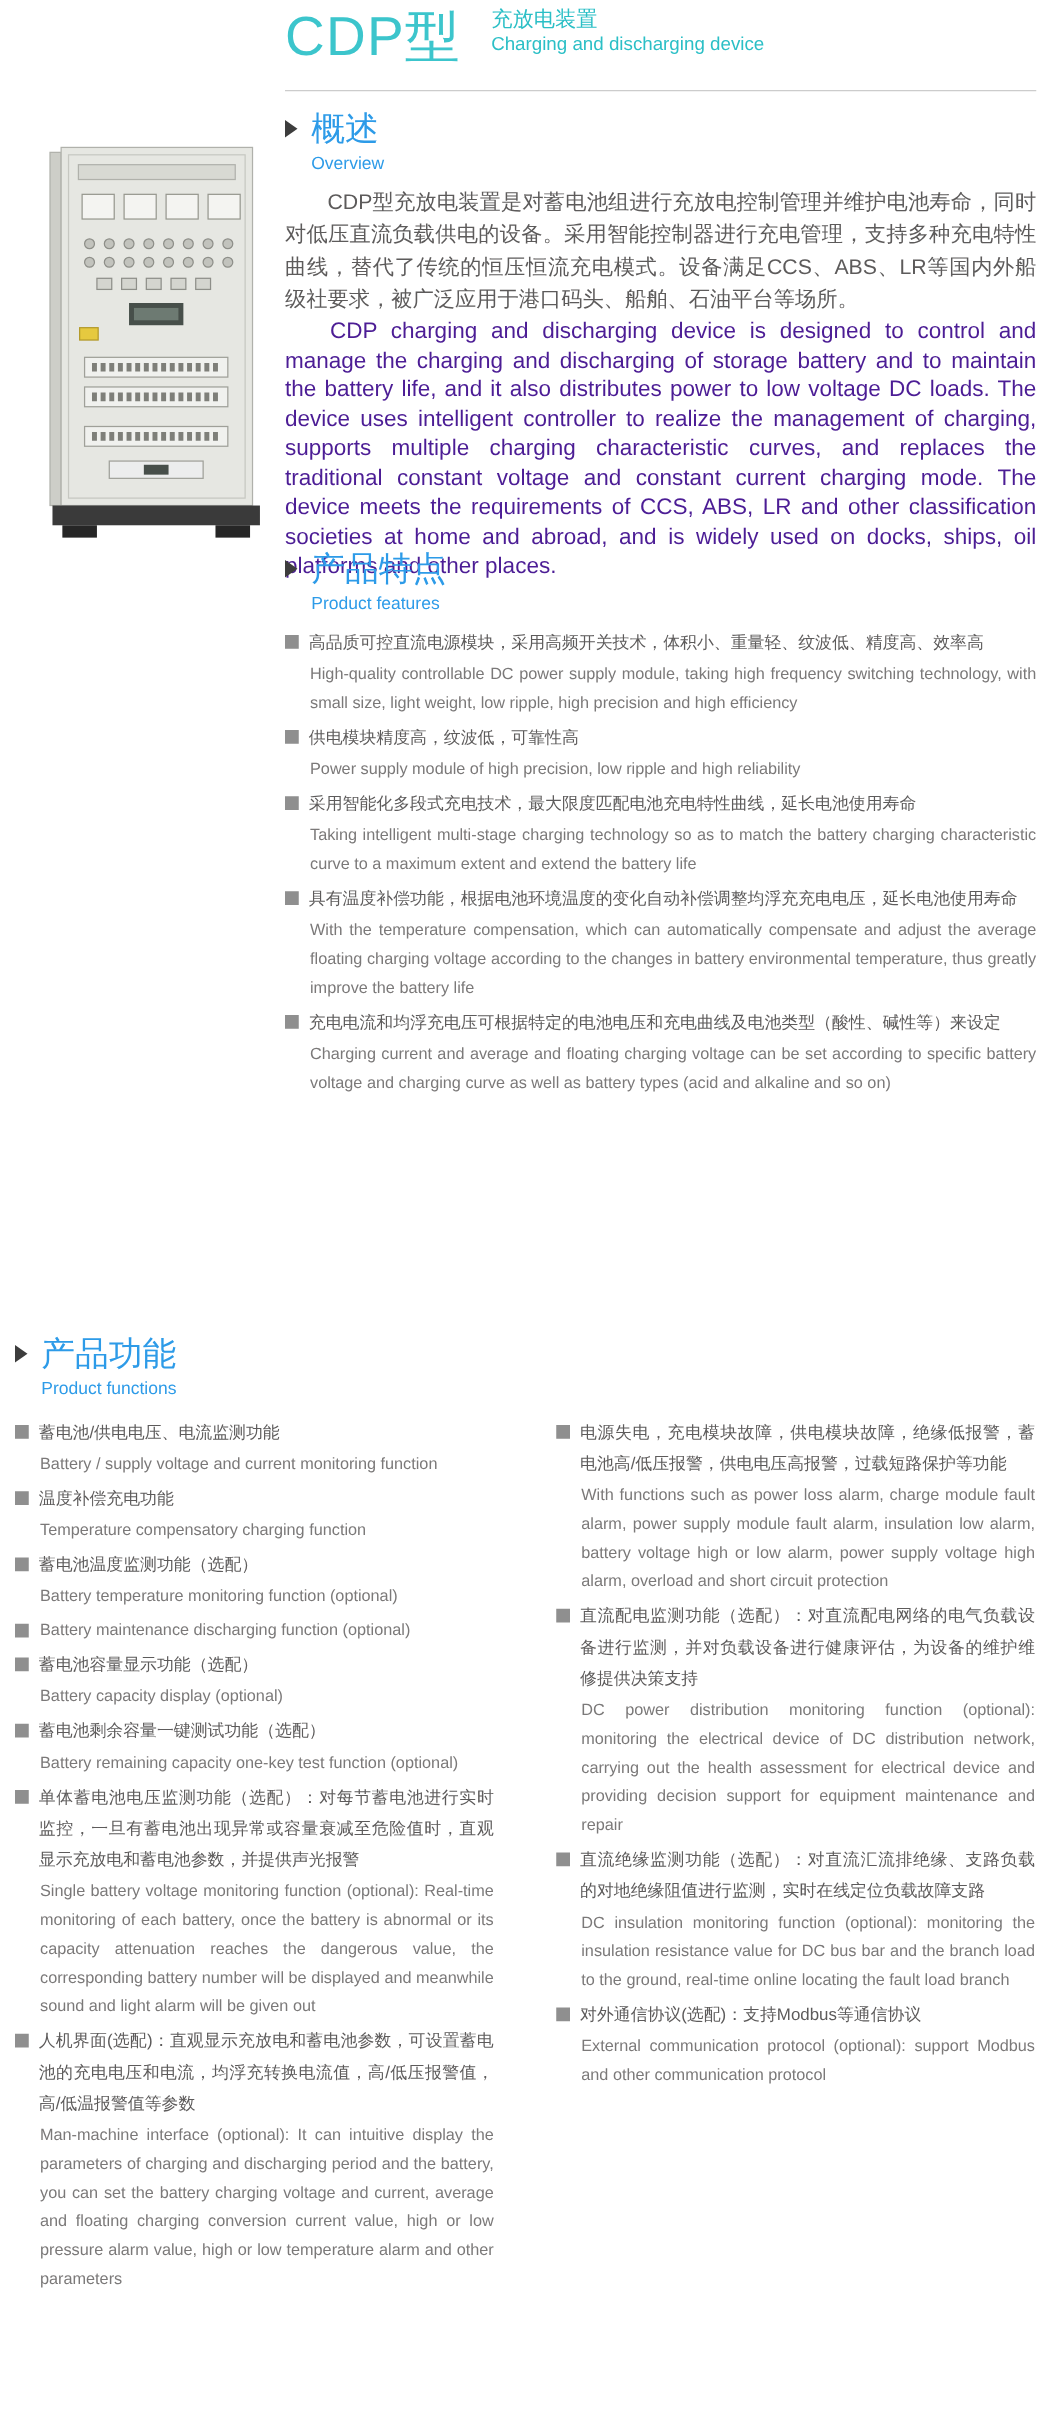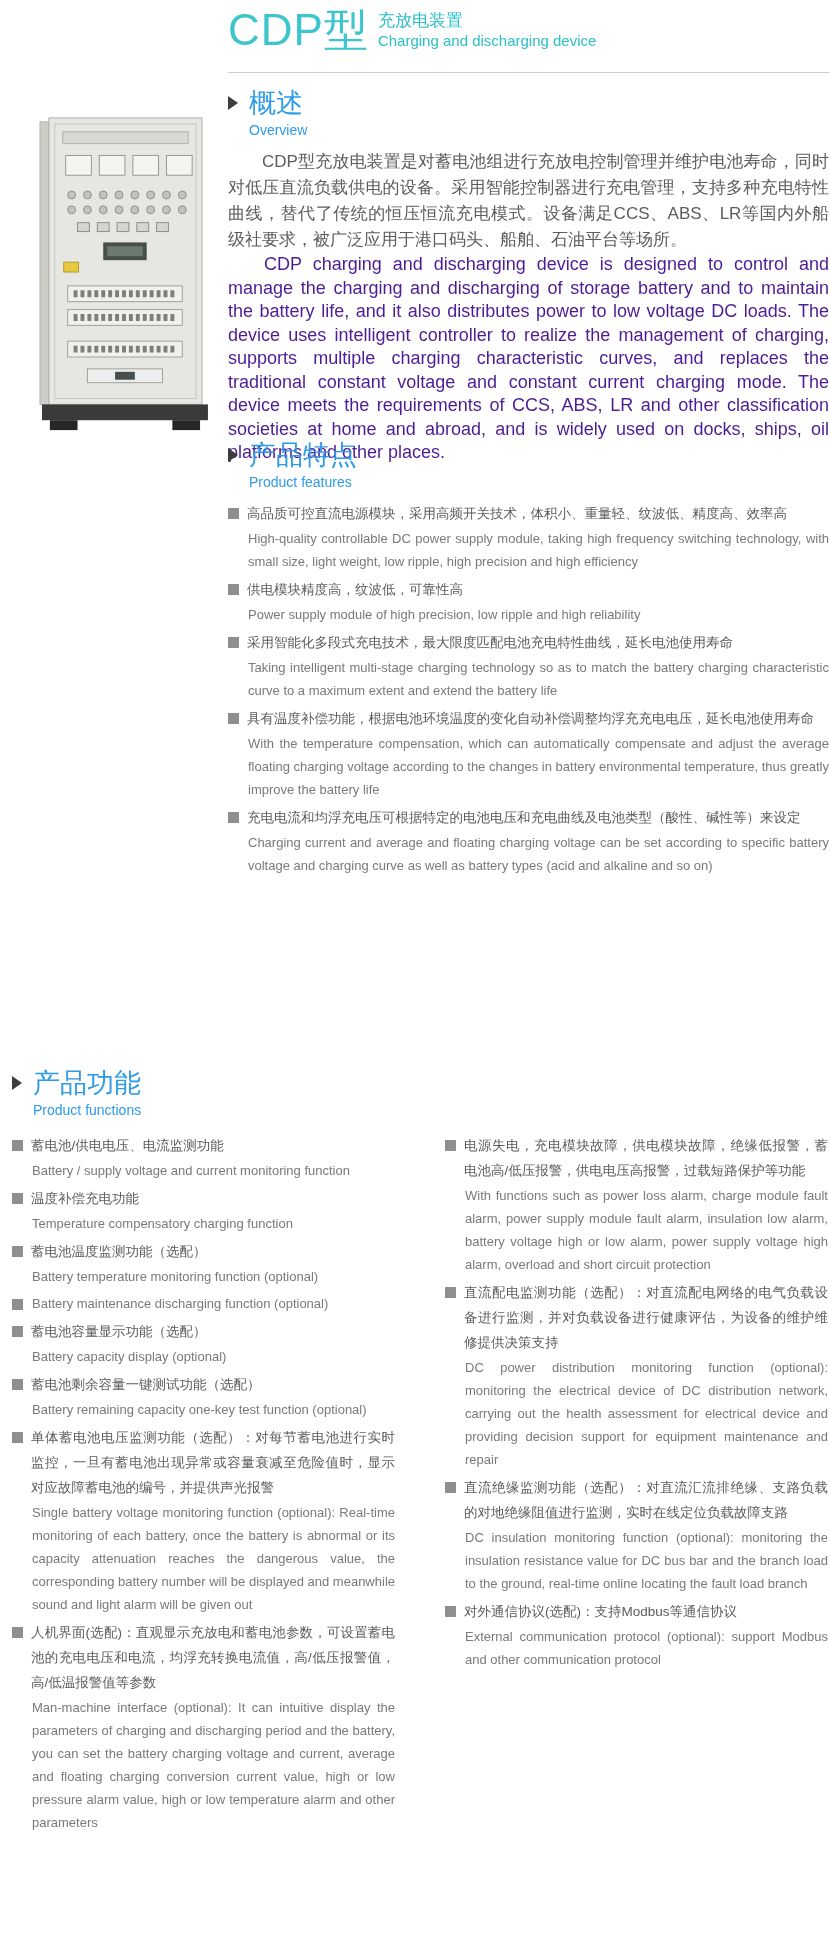--- a/index.html
+++ b/index.html
@@ -1,21 +1,21 @@
 <!DOCTYPE html>
 <html><head>
 <meta charset="utf-8">
 <style>
   html,body{margin:0;padding:0;background:#ffffff;}
   .page{
     position:relative;width:830px;height:1937px;background:#ffffff;overflow:hidden;
     font-family:"Liberation Sans","DejaVu Sans",sans-serif;
   }
   
-  .header{position:absolute;left:228px;top:6px;display:flex;align-items:flex-end;gap:9px;}
+  .header{position:absolute;left:228px;top:6px;display:flex;gap:24px;}
   .model{font-size:44px;line-height:48px;color:#3cc5cc;letter-spacing:1px;font-weight:400;}
   .title-block{padding-bottom:4px;}
   .title-zh{font-size:17px;font-weight:normal;color:#2bbfc6;line-height:20px;}
   .title-en{font-size:15px;color:#2bbfc6;line-height:19px;}
   .top-rule{position:absolute;left:228px;top:72px;width:601px;height:1px;background:#cccccc;}
   
   .product-image{position:absolute;left:28px;top:112px;width:188px;height:326px;}
   
   .section{position:absolute;}
   .sec-overview{left:228px;top:86px;width:601px;}
@@ -180,21 +180,21 @@
           <span class="i-zh">蓄电池容量显示功能（选配）</span>
           <span class="i-en">Battery capacity display (optional)</span>
         </div>
         <div class="item">
           <span class="bullet-icon"></span>
           <span class="i-zh">蓄电池剩余容量一键测试功能（选配）</span>
           <span class="i-en">Battery remaining capacity one-key test function (optional)</span>
         </div>
         <div class="item">
           <span class="bullet-icon"></span>
-          <span class="i-zh">单体蓄电池电压监测功能（选配）：对每节蓄电池进行实时监控，一旦有蓄电池出现异常或容量衰减至危险值时，显示对应故障蓄电池的编号，并提供声光报警</span>
+          <span class="i-zh">单体蓄电池电压监测功能（选配）：对每节蓄电池进行实时监控，一旦有蓄电池出现异常或容量衰减至危险值时，直观显示充放电和蓄电池参数，并提供声光报警</span>
           <span class="i-en">Single battery voltage monitoring function (optional): Real-time monitoring of each battery, once the battery is abnormal or its capacity attenuation reaches the dangerous value, the corresponding battery number will be displayed and meanwhile sound and light alarm will be given out</span>
         </div>
         <div class="item">
           <span class="bullet-icon"></span>
           <span class="i-zh">人机界面(选配)：直观显示充放电和蓄电池参数，可设置蓄电池的充电电压和电流，均浮充转换电流值，高/低压报警值，高/低温报警值等参数</span>
           <span class="i-en">Man-machine interface (optional): It can intuitive display the parameters of charging and discharging period and the battery, you can set the battery charging voltage and current, average and floating charging conversion current value, high or low pressure alarm value, high or low temperature alarm and other parameters</span>
         </div>
       </div>
 
       <div class="fn-col">

